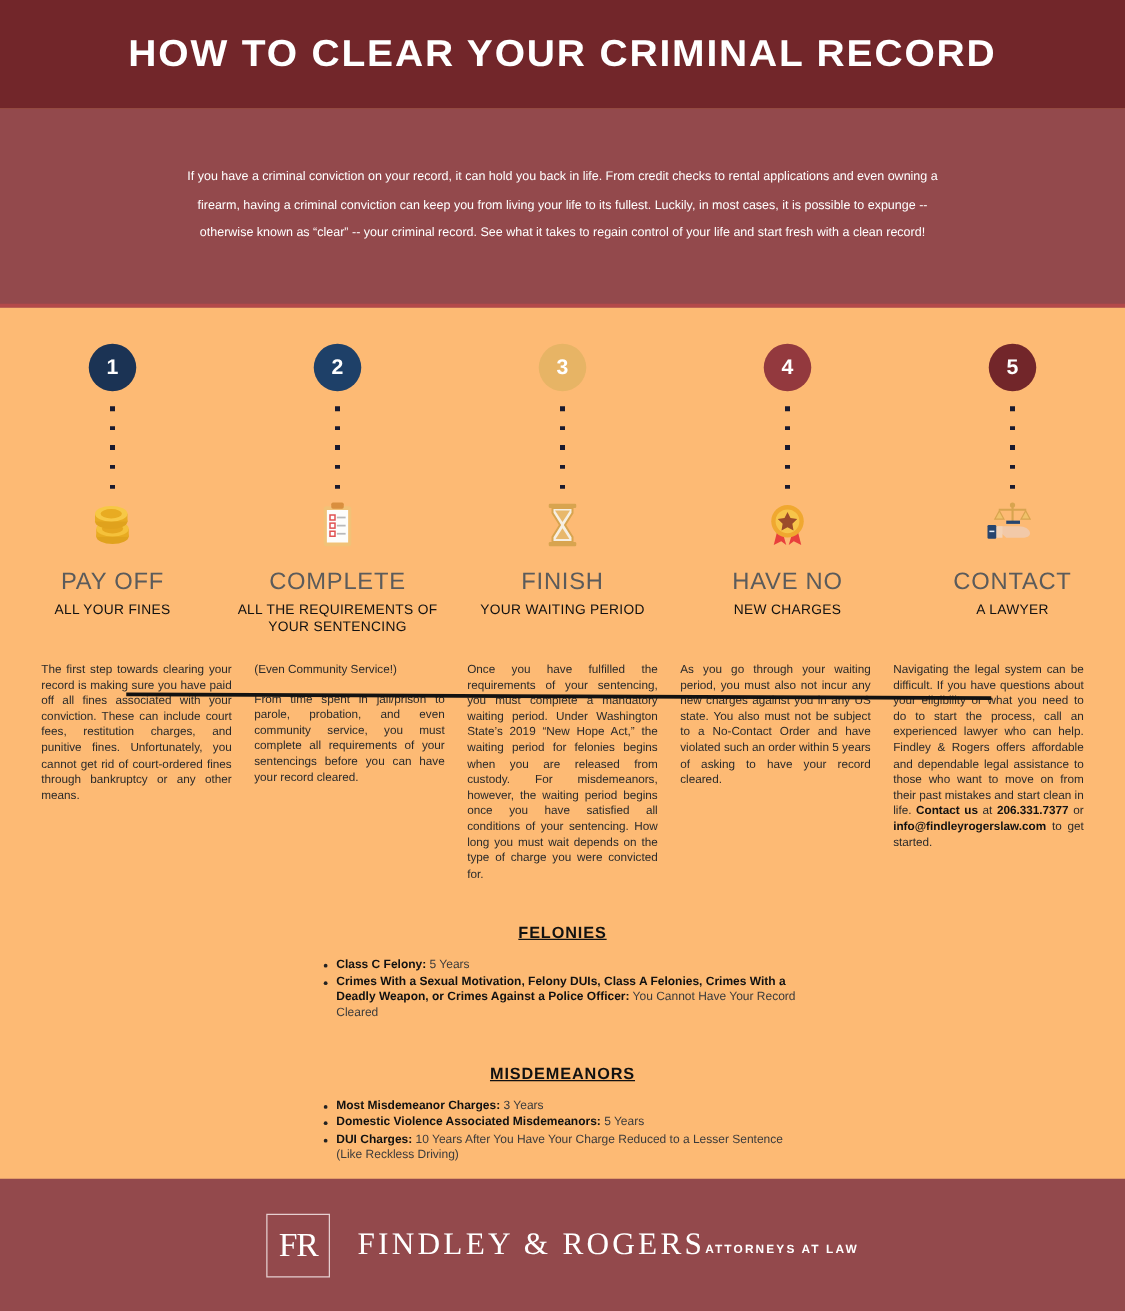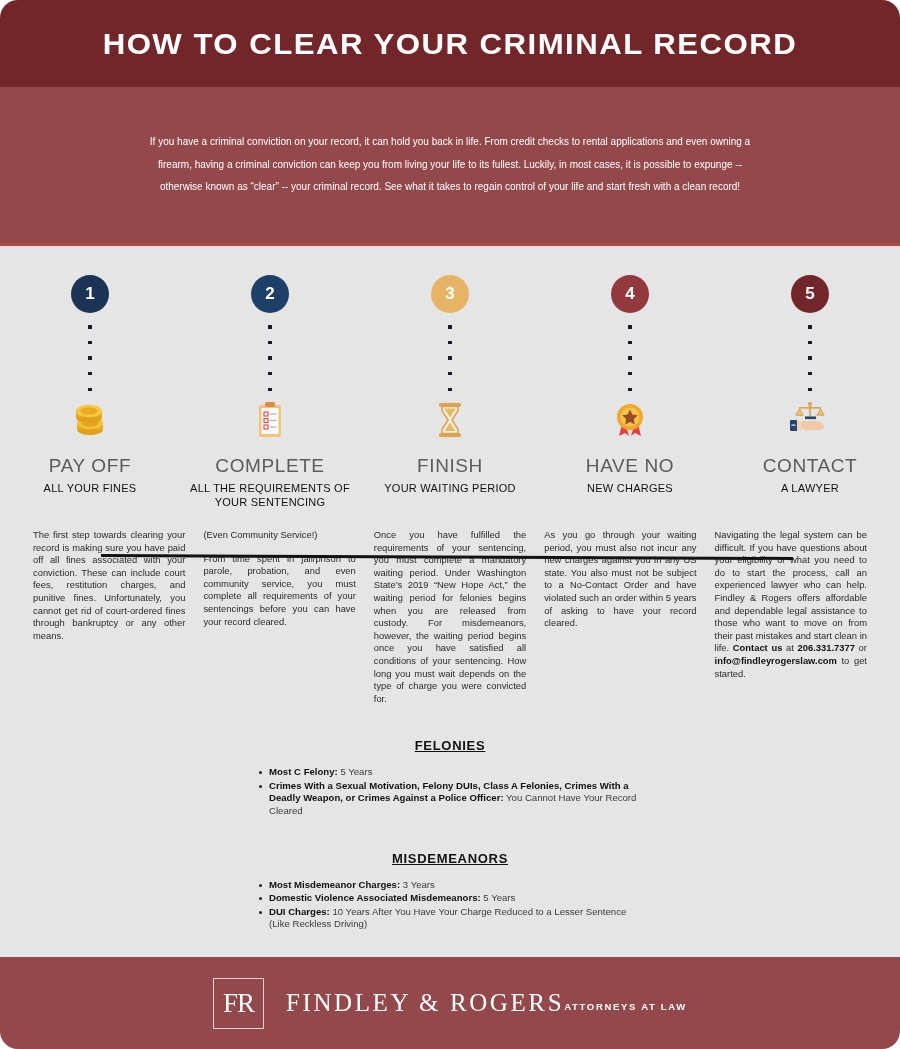--- a/index.html
+++ b/index.html
@@ -9,23 +9,22 @@
   }
   body {
     font-family: "Liberation Sans", sans-serif;
     -webkit-font-smoothing: antialiased;
   }
   .page {
     position: relative;
     width: 900px;
     height: 1049px;
     margin: 0 auto;
-    background: #e5e5e5;
+    background: #fdba74;
     overflow: hidden;
-    border-radius: 18px;
   }
 
   
   .header-band {
     height: 87px;
     background: #72262a;
     display: flex;
     align-items: center;
     justify-content: center;
   }
@@ -204,21 +203,21 @@
   }
   .list-wrap li b { color: #111111; font-weight: bold; }
   .li-wide b { display: inline; }
 
   
   .footer {
     position: absolute;
     left: 0;
     right: 0;
     bottom: 0;
-    height: 92px;
+    height: 106px;
     background: #93494c;
     display: flex;
     justify-content: center;
   }
   .logo-group { display: flex; align-items: center; }
   .logo-mark {
     width: 49px;
     height: 49px;
     border: 1.5px solid #e6cfd0;
     display: flex;
@@ -410,21 +409,21 @@
         <span>Navigating the legal system can be difficult. If you have questions about your eligibility or what you need to do to start the process, call an experienced lawyer who can help. Findley &amp; Rogers offers affordable and dependable legal assistance to those who want to move on from their past mistakes and start clean in life. </span><b>Contact us</b><span> at </span><b>206.331.7377</b><span> or </span><b>info@findleyrogerslaw.com</b><span> to get started.</span>
       </p>
     </div>
   </div>
 
   <div class="list-section" style="margin-top:22px;">
     <div class="list-heading">FELONIES</div>
     <div class="list-wrap">
       <ul>
         <li>
-          <b>Most C Felony:</b><span> 5 Years</span>
+          <b>Class C Felony:</b><span> 5 Years</span>
         </li>
         <li class="li-wide">
           <b>Crimes With a Sexual Motivation, Felony DUIs, Class A Felonies, Crimes With a Deadly Weapon, or Crimes Against a Police Officer:</b><span> You Cannot Have Your Record Cleared</span>
         </li>
       </ul>
     </div>
   </div>
 
   <div class="list-section" style="margin-top:34px;">
     <div class="list-heading">MISDEMEANORS</div>

